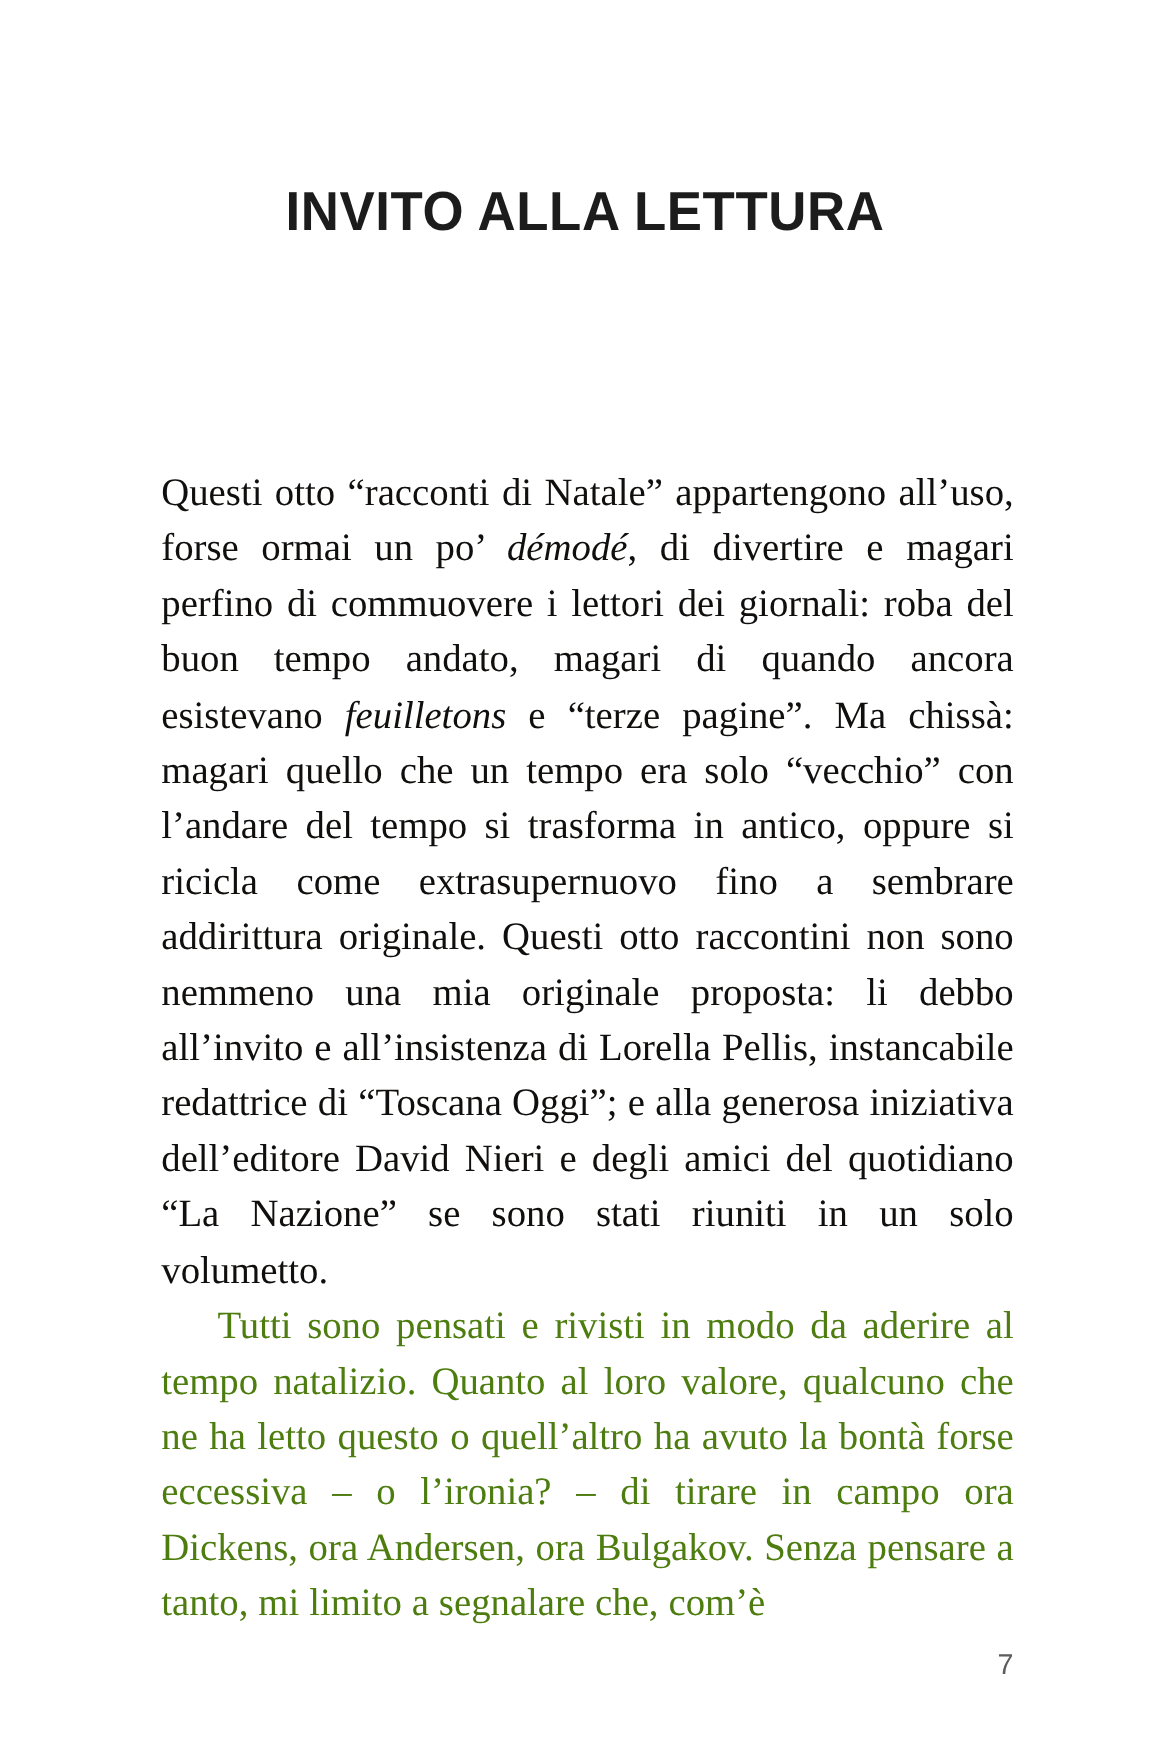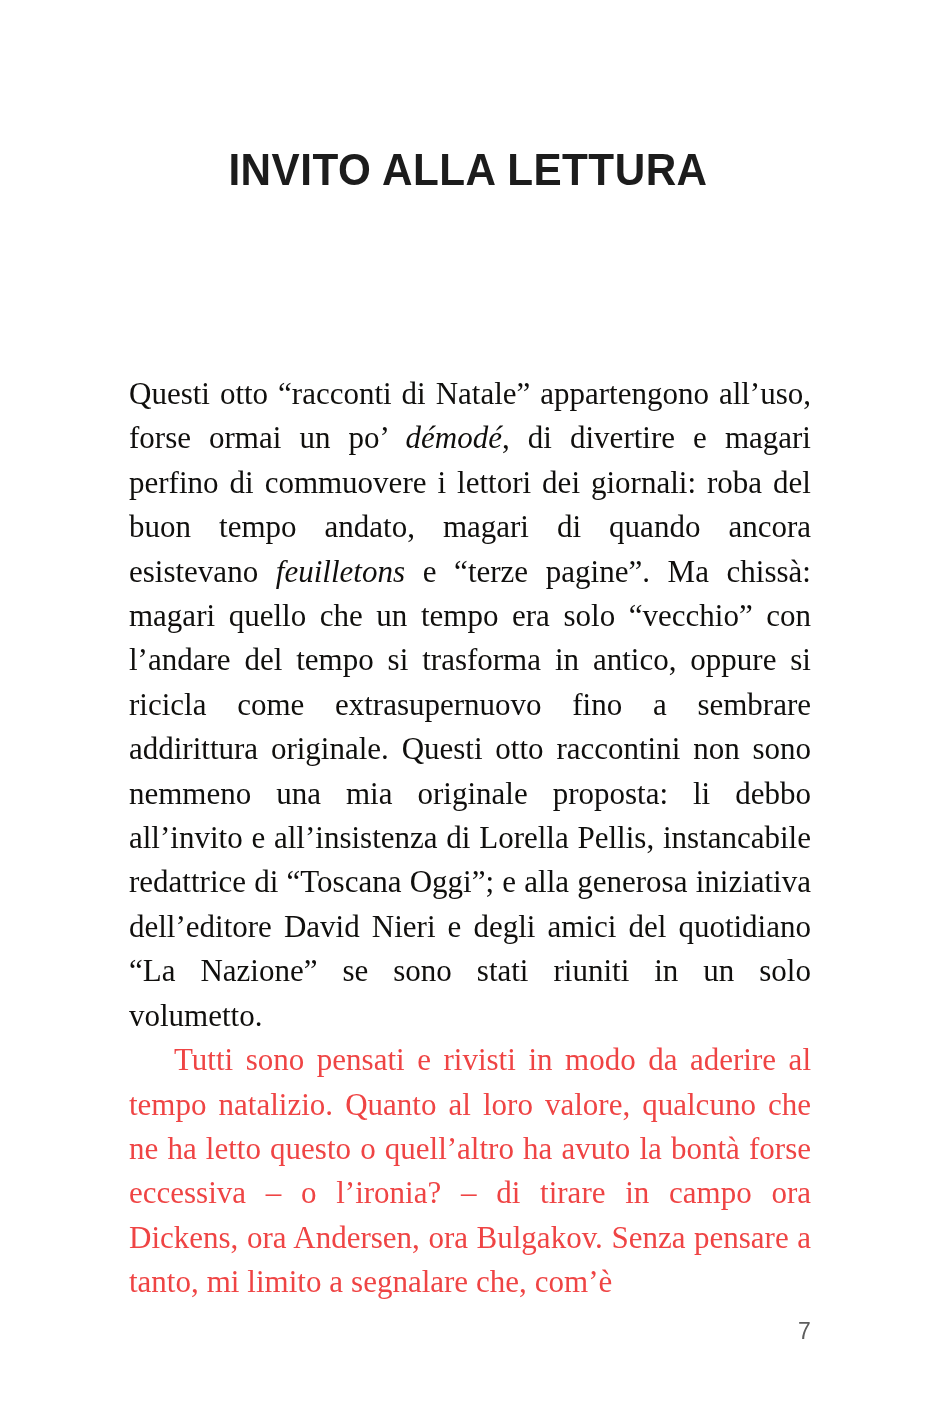--- a/index.html
+++ b/index.html
@@ -98,19 +98,19 @@
 <body style="background: rgb(255, 255, 255);">
 
 <div class="page" style="background: rgb(255, 255, 255);">
 
   <h1 class="chapter-title" style="color: rgb(28, 28, 28);">INVITO ALLA LETTURA</h1>
 
   <div class="textblock">
 
     <p class="body-par justify-all" style="color: rgb(16, 15, 13);"><span>Questi otto “racconti di Natale” appartengono all’uso, forse ormai un po’ </span><i>démodé</i><span>, di divertire e magari perfino di commuovere i lettori dei giornali: roba del buon tempo andato, magari di quando ancora esistevano </span><i>feuilletons</i><span> e “terze pagine”. Ma chissà: magari quello che un tempo era solo “vecchio” con l’andare del tempo si trasforma in antico, oppure si ricicla come extrasupernuovo fino a sembrare addirittura originale. Questi otto raccontini non sono nemmeno una mia originale proposta: li debbo all’invito e all’insistenza di Lorella Pellis, instancabile redattrice di “Toscana Oggi”; e alla generosa iniziativa dell’editore David Nieri e degli amici del quotidiano “La Nazione” se sono stati riuniti in un solo volumetto.</span></p>
 
-    <p class="body-par last-ragged" style="color: #ef4444;"><span>Tutti sono pensati e rivisti in modo da aderire al tempo natalizio. Quanto al loro valore, qualcuno che ne ha letto questo o quell’altro ha avuto la bontà forse eccessiva – o l’ironia? – di tirare in campo ora Dickens, ora Andersen, ora Bulgakov. Senza pensare a tanto, mi limito a segnalare che, com’è</span></p>
+    <p class="body-par last-ragged" style="color: #4d7c0f;"><span>Tutti sono pensati e rivisti in modo da aderire al tempo natalizio. Quanto al loro valore, qualcuno che ne ha letto questo o quell’altro ha avuto la bontà forse eccessiva – o l’ironia? – di tirare in campo ora Dickens, ora Andersen, ora Bulgakov. Senza pensare a tanto, mi limito a segnalare che, com’è</span></p>
 
   </div>
 
   <div class="folio" style="color: rgb(93, 93, 93);">7</div>
 
 </div>
 
 </body></html>

